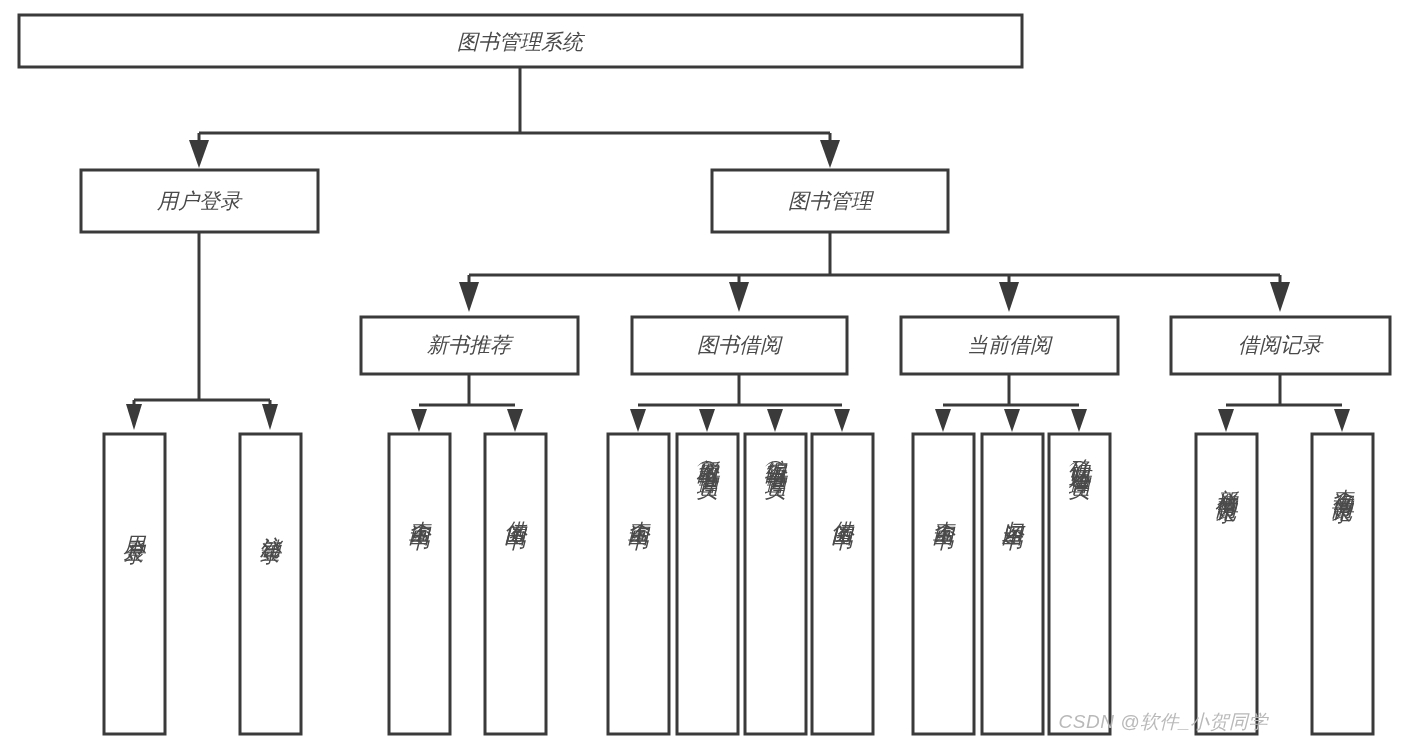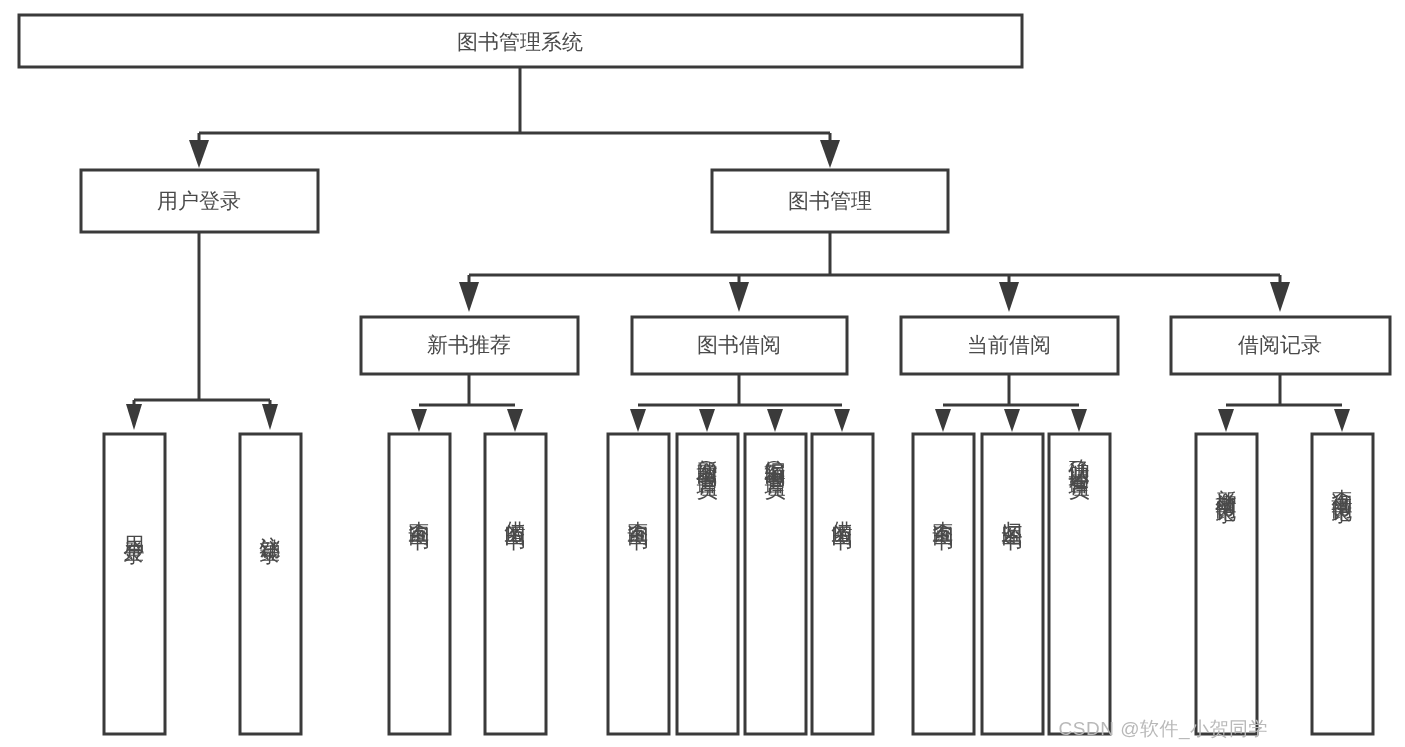--- a/index.html
+++ b/index.html
@@ -11,20 +11,21 @@
     width: 1405px;
     height: 747px;
     font-family: "Liberation Sans", "DejaVu Sans", sans-serif;
     overflow: hidden;
   }
   #diagram-root {
     position: relative;
     width: 1276px;
     height: 747px;
     background: #ffffff;
+    font-style: italic;
   }
   svg.diagram-svg {
     position: absolute;
     top: 0;
     left: 0;
     width: 1405px;
     height: 747px;
   }
   .node-box {
     fill: #ffffff;
@@ -61,21 +62,21 @@
   .vlabel-wrap {
     position: absolute;
     display: flex;
     align-items: flex-start;
     justify-content: center;
     pointer-events: none;
   }
   .watermark {
     position: absolute;
     right: 8px;
-    bottom: 5px;
+    bottom: 12px;
     font-family: "Liberation Sans", "DejaVu Sans", sans-serif;
     font-size: 19px;
     color: #b9b9b9;
     white-space: nowrap;
     letter-spacing: 0.5px;
   }
 </style>
 </head>
 <body>
 

